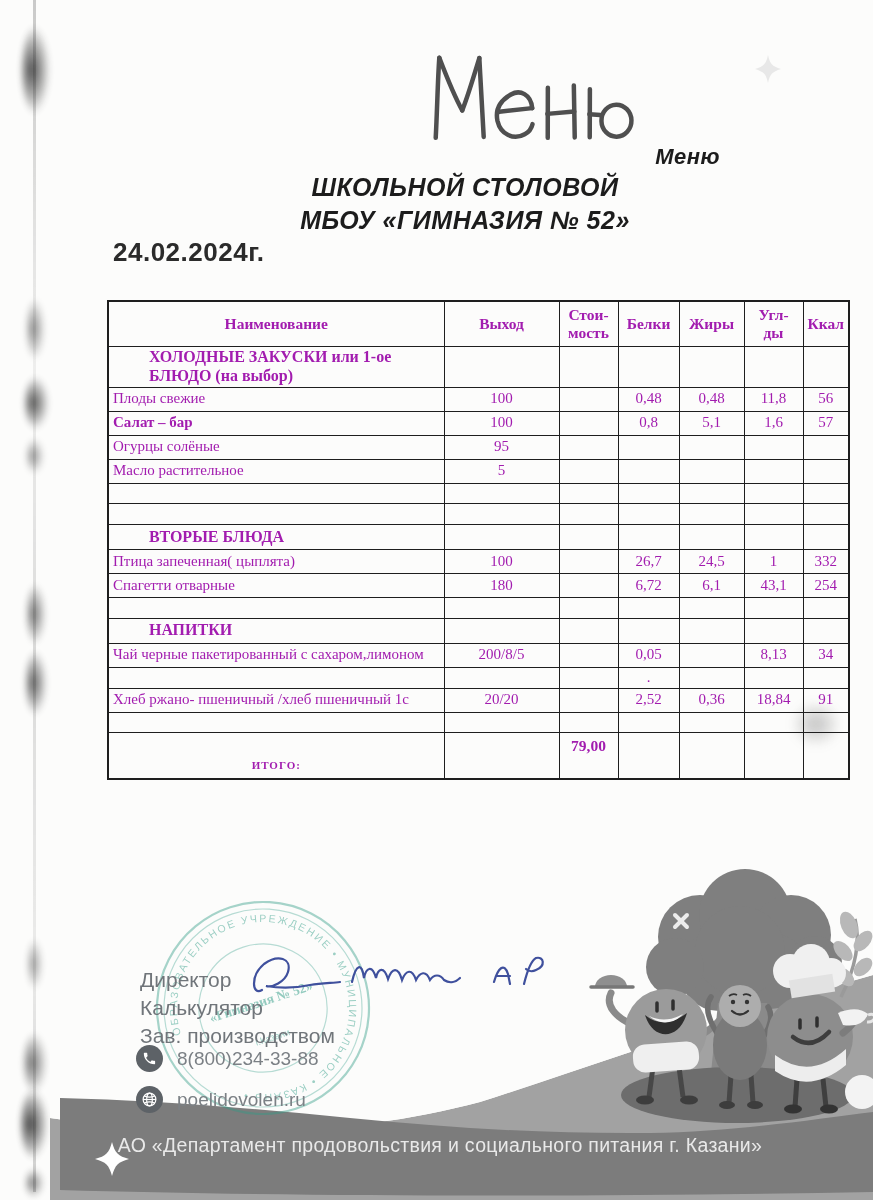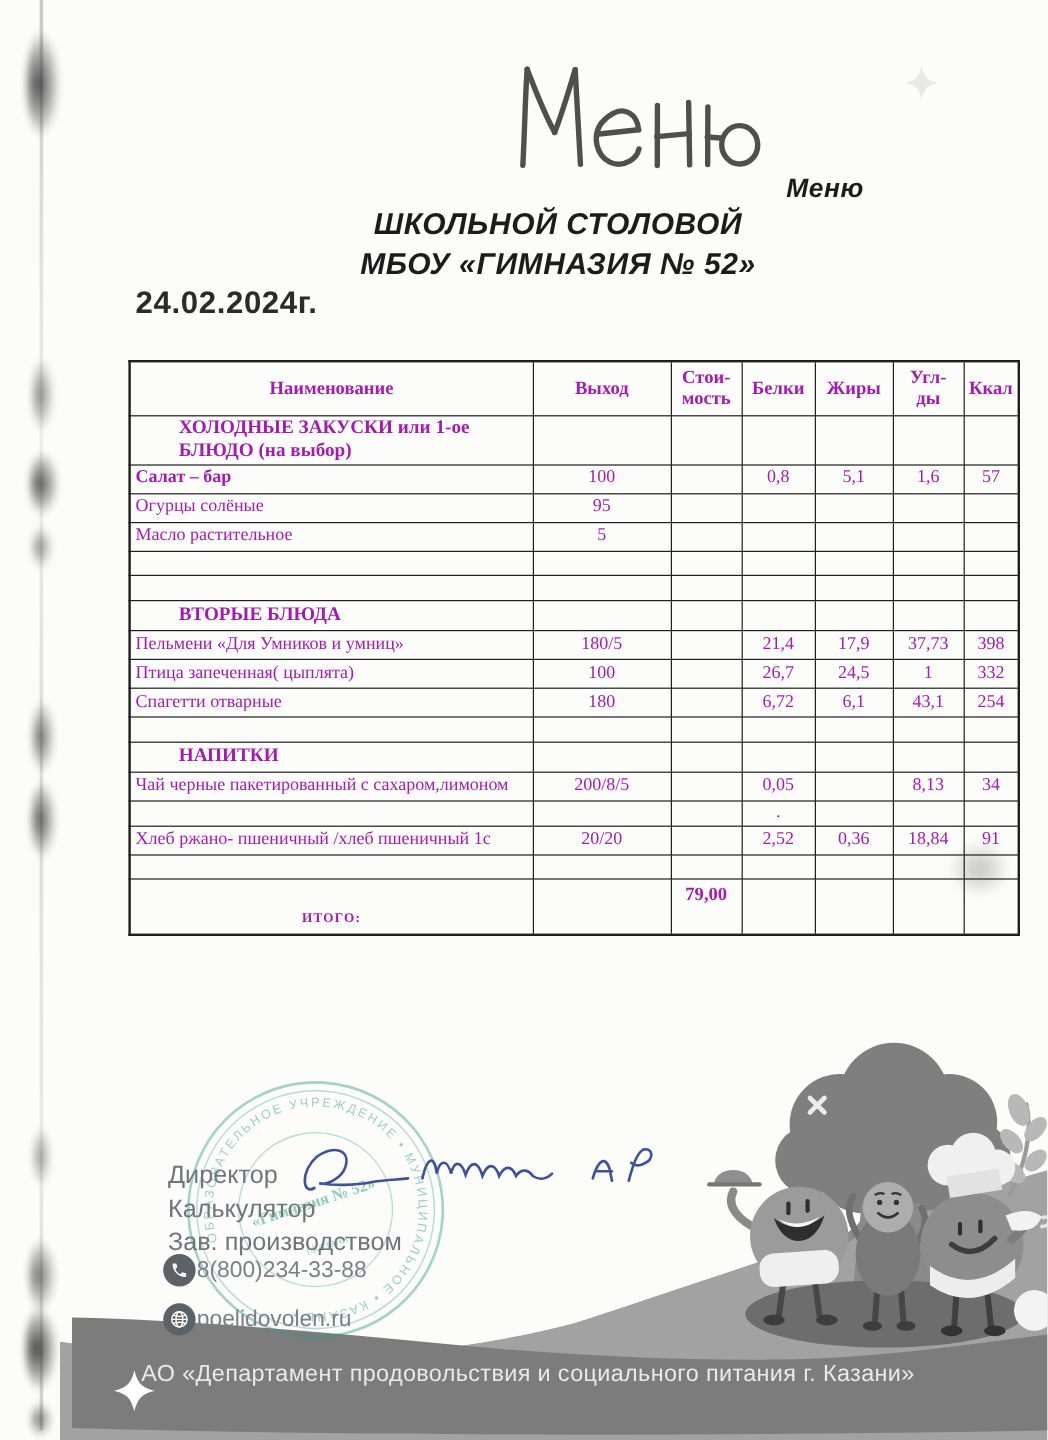--- a/index.html
+++ b/index.html
@@ -38,21 +38,21 @@
   tr.item-bold td.c-name{font-weight:bold;}
   tr.section td{height:22px;}
   tr.section td.c-name{font-weight:bold;font-size:16px;padding-left:40px;}
   tr.empty td{height:13px;}
   tr.total td{height:38px;}
   tr.total td.c-name{font-weight:bold;text-align:center;font-size:11px;letter-spacing:1px;vertical-align:bottom;padding-bottom:6px;}
   tr.total td.c-cost{font-weight:bold;font-size:15.5px;vertical-align:top;padding-top:4px;}
 
   
   .roles{left:140px;top:966px;color:#70757a;font-size:21px;line-height:1.33;z-index:6;}
-  .contact-row{display:flex;align-items:center;gap:1px;z-index:6;justify-content:space-between;}
+  .contact-row{display:flex;align-items:center;gap:14px;z-index:6;justify-content:space-between;}
   .phone-row{left:136px;top:1045px;}
   .site-row{left:136px;top:1086px;}
   .icon-badge{width:27px;height:27px;border-radius:50%;background:#5d6267;display:flex;
     align-items:center;justify-content:center;flex:0 0 auto;}
   .contact-text{color:#7b8085;font-size:19px;}
 
   .banner-text{left:90px;top:1134px;width:700px;text-align:center;color:#e9e9e9;
     font-size:19.5px;letter-spacing:.3px;z-index:5;}
 
   .stamp-svg{left:148px;top:893px;z-index:3;opacity:.85;}
@@ -131,20 +131,29 @@
   <tbody id="menu-tbody">
       <tr class="section">
         <td class="c-name">ХОЛОДНЫЕ ЗАКУСКИ или 1-ое БЛЮДО (на выбор)</td>
         <td class="c-out">&nbsp;</td>
         <td class="c-cost">&nbsp;</td>
         <td class="c-protein">&nbsp;</td>
         <td class="c-fat">&nbsp;</td>
         <td class="c-carbs">&nbsp;</td>
         <td class="c-kcal">&nbsp;</td>
       </tr>
+      <tr class="item">
+        <td class="c-name">Плоды свежие</td>
+        <td class="c-out">100</td>
+        <td class="c-cost">&nbsp;</td>
+        <td class="c-protein">0,48</td>
+        <td class="c-fat">0,48</td>
+        <td class="c-carbs">11,8</td>
+        <td class="c-kcal">56</td>
+      </tr>
       <tr class="item-bold">
         <td class="c-name">Салат – бар</td>
         <td class="c-out">100</td>
         <td class="c-cost">&nbsp;</td>
         <td class="c-protein">0,8</td>
         <td class="c-fat">5,1</td>
         <td class="c-carbs">1,6</td>
         <td class="c-kcal">57</td>
       </tr>
       <tr class="item">
@@ -184,29 +193,20 @@
         <td class="c-kcal">&nbsp;</td>
       </tr>
       <tr class="section">
         <td class="c-name">ВТОРЫЕ БЛЮДА</td>
         <td class="c-out">&nbsp;</td>
         <td class="c-cost">&nbsp;</td>
         <td class="c-protein">&nbsp;</td>
         <td class="c-fat">&nbsp;</td>
         <td class="c-carbs">&nbsp;</td>
         <td class="c-kcal">&nbsp;</td>
-      </tr>
-      <tr class="item">
-        <td class="c-name">Пельмени «Для Умников и умниц»</td>
-        <td class="c-out">180/5</td>
-        <td class="c-cost">&nbsp;</td>
-        <td class="c-protein">21,4</td>
-        <td class="c-fat">17,9</td>
-        <td class="c-carbs">37,73</td>
-        <td class="c-kcal">398</td>
       </tr>
       <tr class="item">
         <td class="c-name">Птица запеченная( цыплята)</td>
         <td class="c-out">100</td>
         <td class="c-cost">&nbsp;</td>
         <td class="c-protein">26,7</td>
         <td class="c-fat">24,5</td>
         <td class="c-carbs">1</td>
         <td class="c-kcal">332</td>
       </tr>

